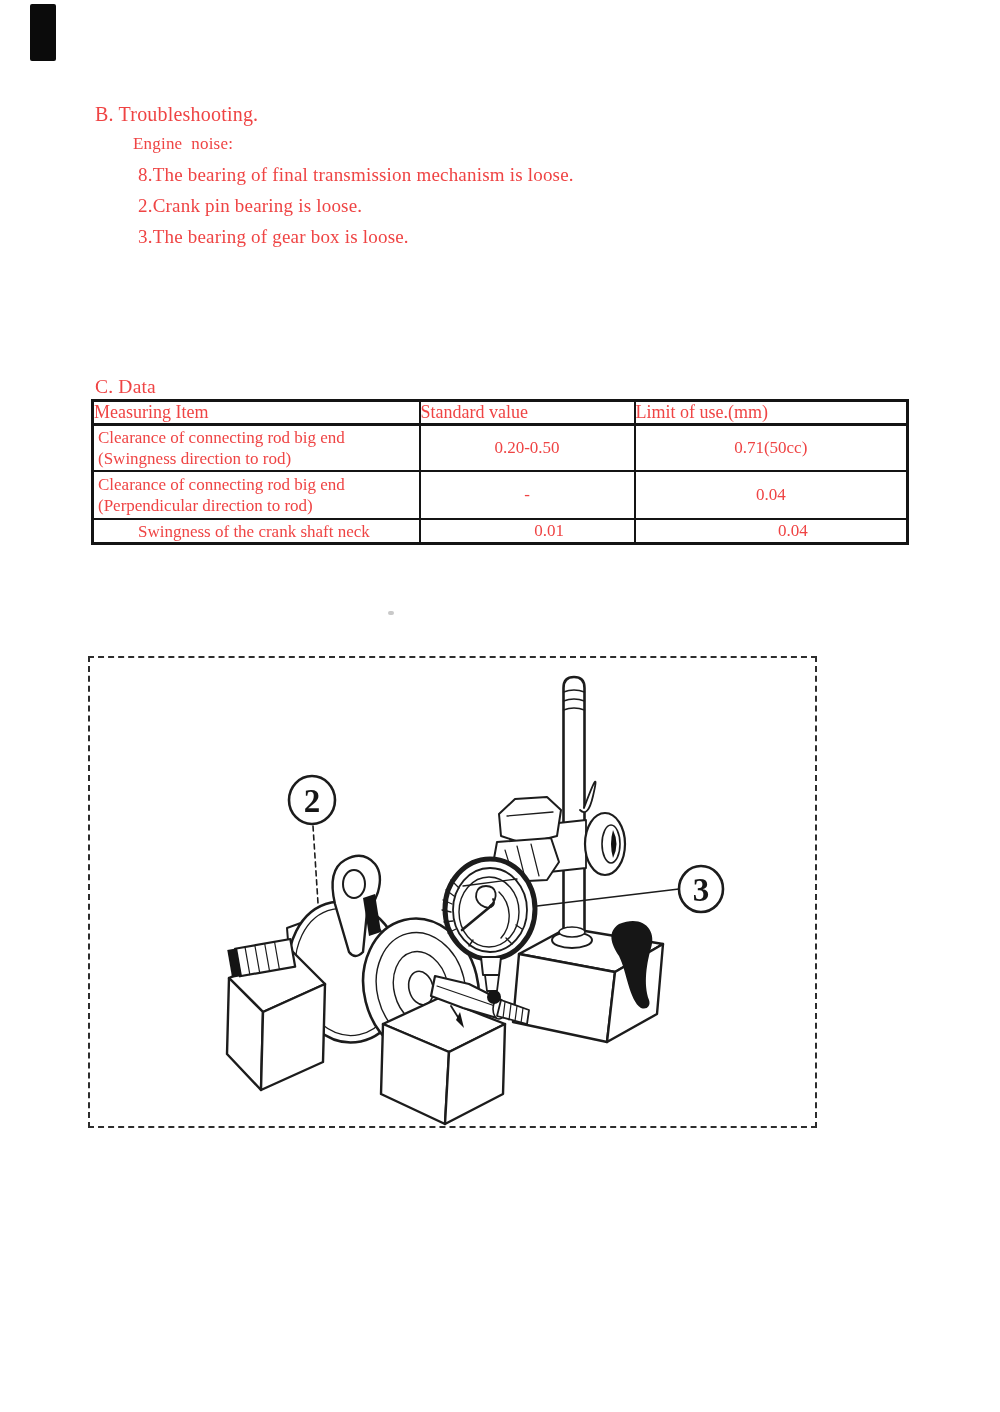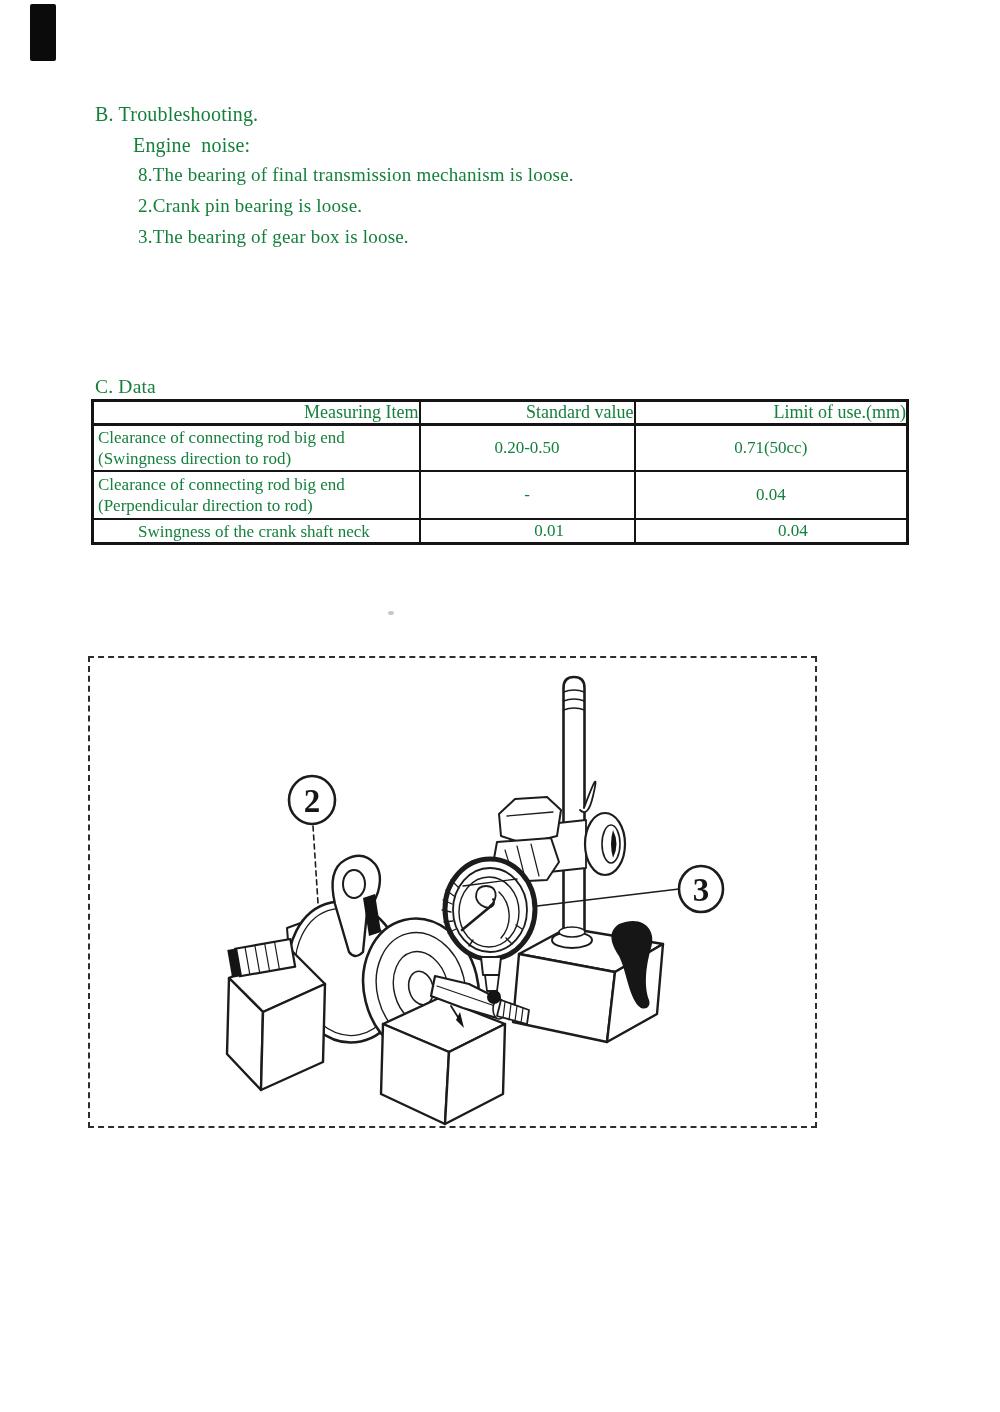--- a/index.html
+++ b/index.html
@@ -1,39 +1,39 @@
 <!DOCTYPE html>
 <html><head>
 <meta charset="utf-8">
 <style>
   html,body { margin:0; padding:0; background:#ffffff; }
   .page {
     position:relative; width:1000px; height:1412px; background:#ffffff;
-    font-family:"Liberation Serif","DejaVu Serif",serif; color:#15803d; overflow:hidden;
+    font-family:"Liberation Serif","DejaVu Serif",serif; color:#ef4444; overflow:hidden;
   }
   .scan-mark { position:absolute; left:30px; top:4px; width:26px; height:57px;
     background:#0b0b0b; border-radius:2px; }
   .speck { position:absolute; left:388px; top:611px; width:6px; height:4px;
     background:#c9c9c9; border-radius:2px; }
   .txt { position:absolute; letter-spacing:0.2px; white-space:nowrap; }
   .heading-b { left:95px;  top:103px; font-size:20px; }
-  .sub-engine{ left:133px; top:134px; font-size:20px; white-space:pre; }
+  .sub-engine{ left:133px; top:134px; font-size:17px; white-space:pre; }
   .item      { font-size:19px; }
   .item-1 { left:138px; top:164px; }
   .item-2 { left:138px; top:195px; }
   .item-3 { left:138px; top:226px; }
   .heading-c { left:95px; top:376px; font-size:19.5px; }
 
   table.data-table {
     position:absolute; left:91px; top:399px; width:815px;
     border-collapse:collapse; table-layout:fixed;
     border:3px solid #141414; font-size:17px;
   }
   .data-table th, .data-table td { border:2px solid #141414; font-weight:normal; }
-  .data-table thead th { height:21px; font-size:18px; text-align:right;
+  .data-table thead th { height:21px; font-size:18px; text-align:left;
     border-bottom:3px solid #141414; padding:0; }
   .data-table td.c1 { text-align:left; padding:0 2px 0 4px; line-height:21px; }
   .data-table td.cv { text-align:center; padding:0;margin-top:28px; }
   .data-table tr.r1 td { height:44px; }
   .data-table tr.r2 td { height:46px; }
   .data-table tr.r3 td { height:22px;padding-left:44px; }
 
   .figure-box {
     position:absolute; left:88px; top:656px; width:729px; height:472px;
     border:2px dashed #2d2d2d; box-sizing:border-box;

